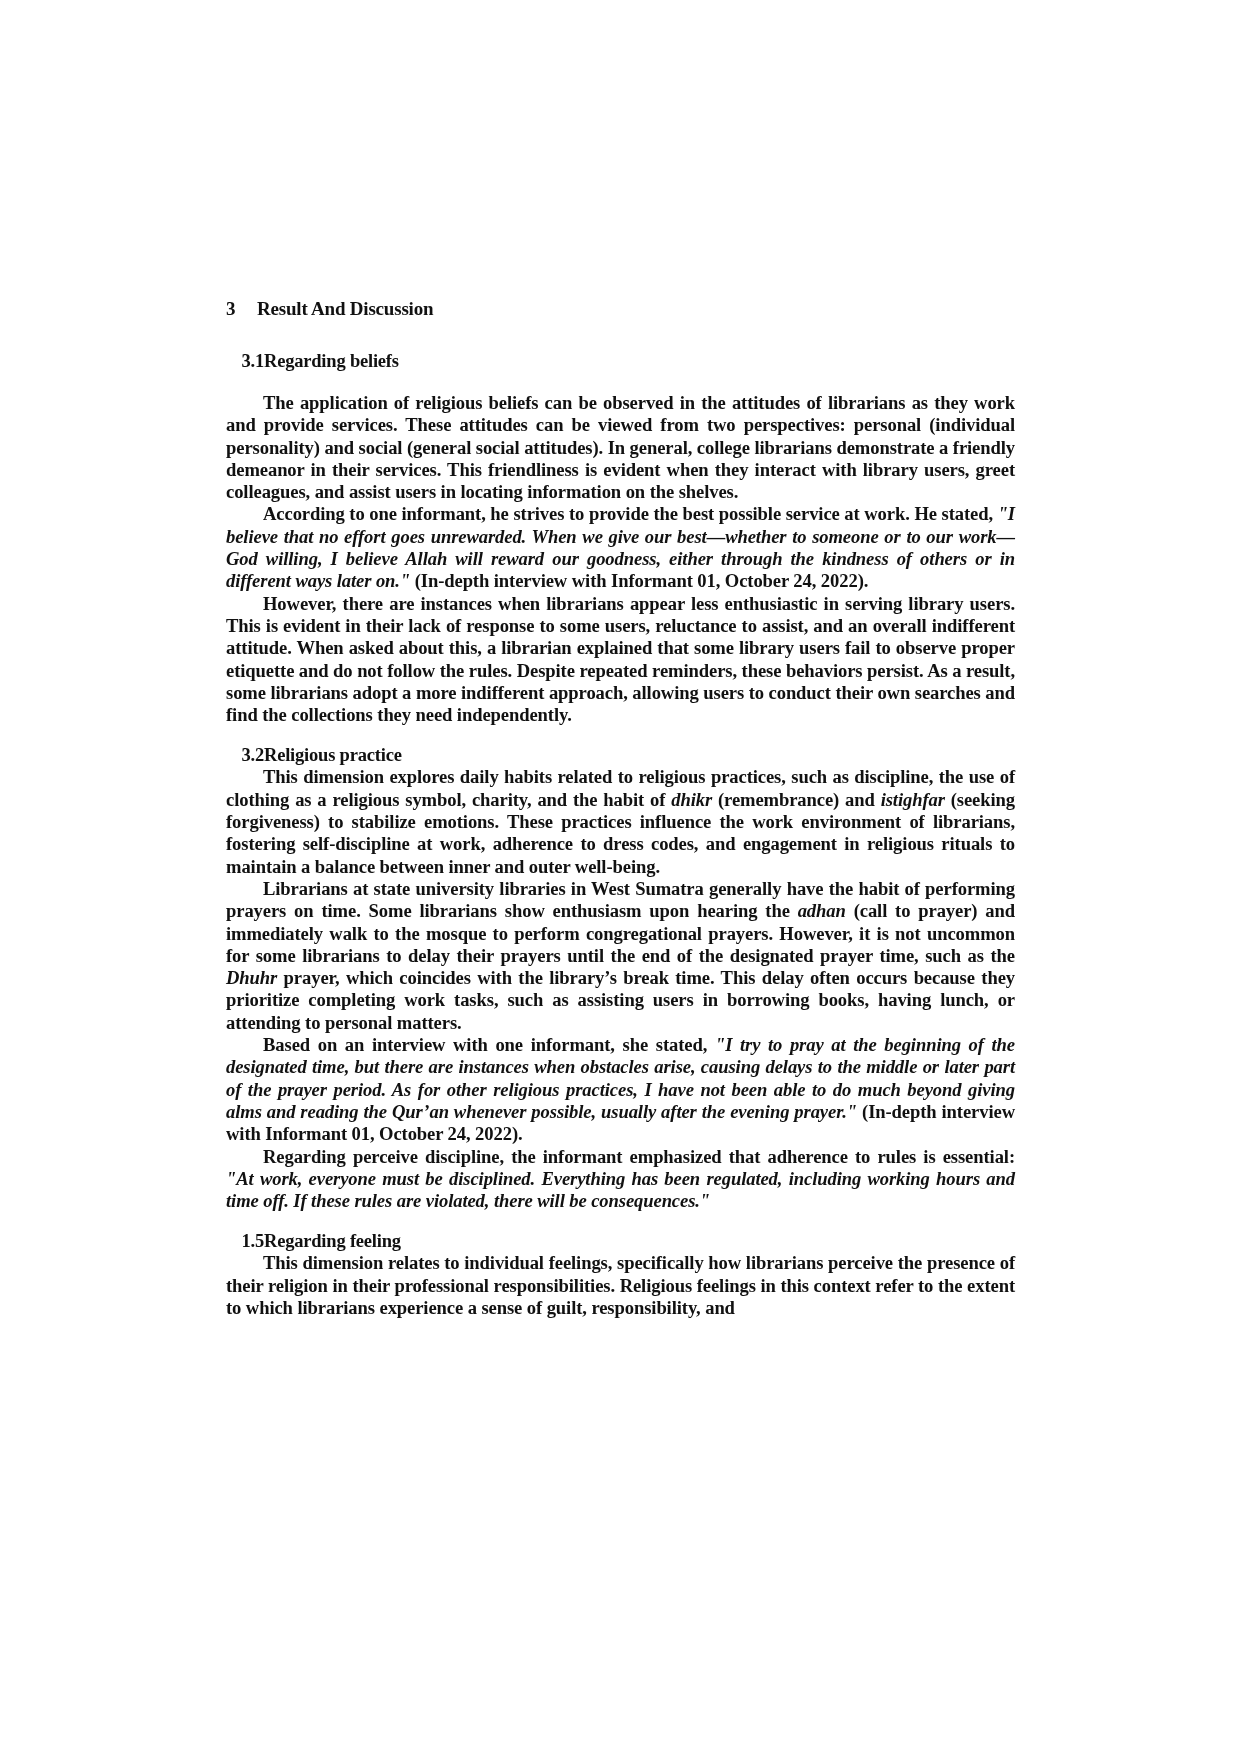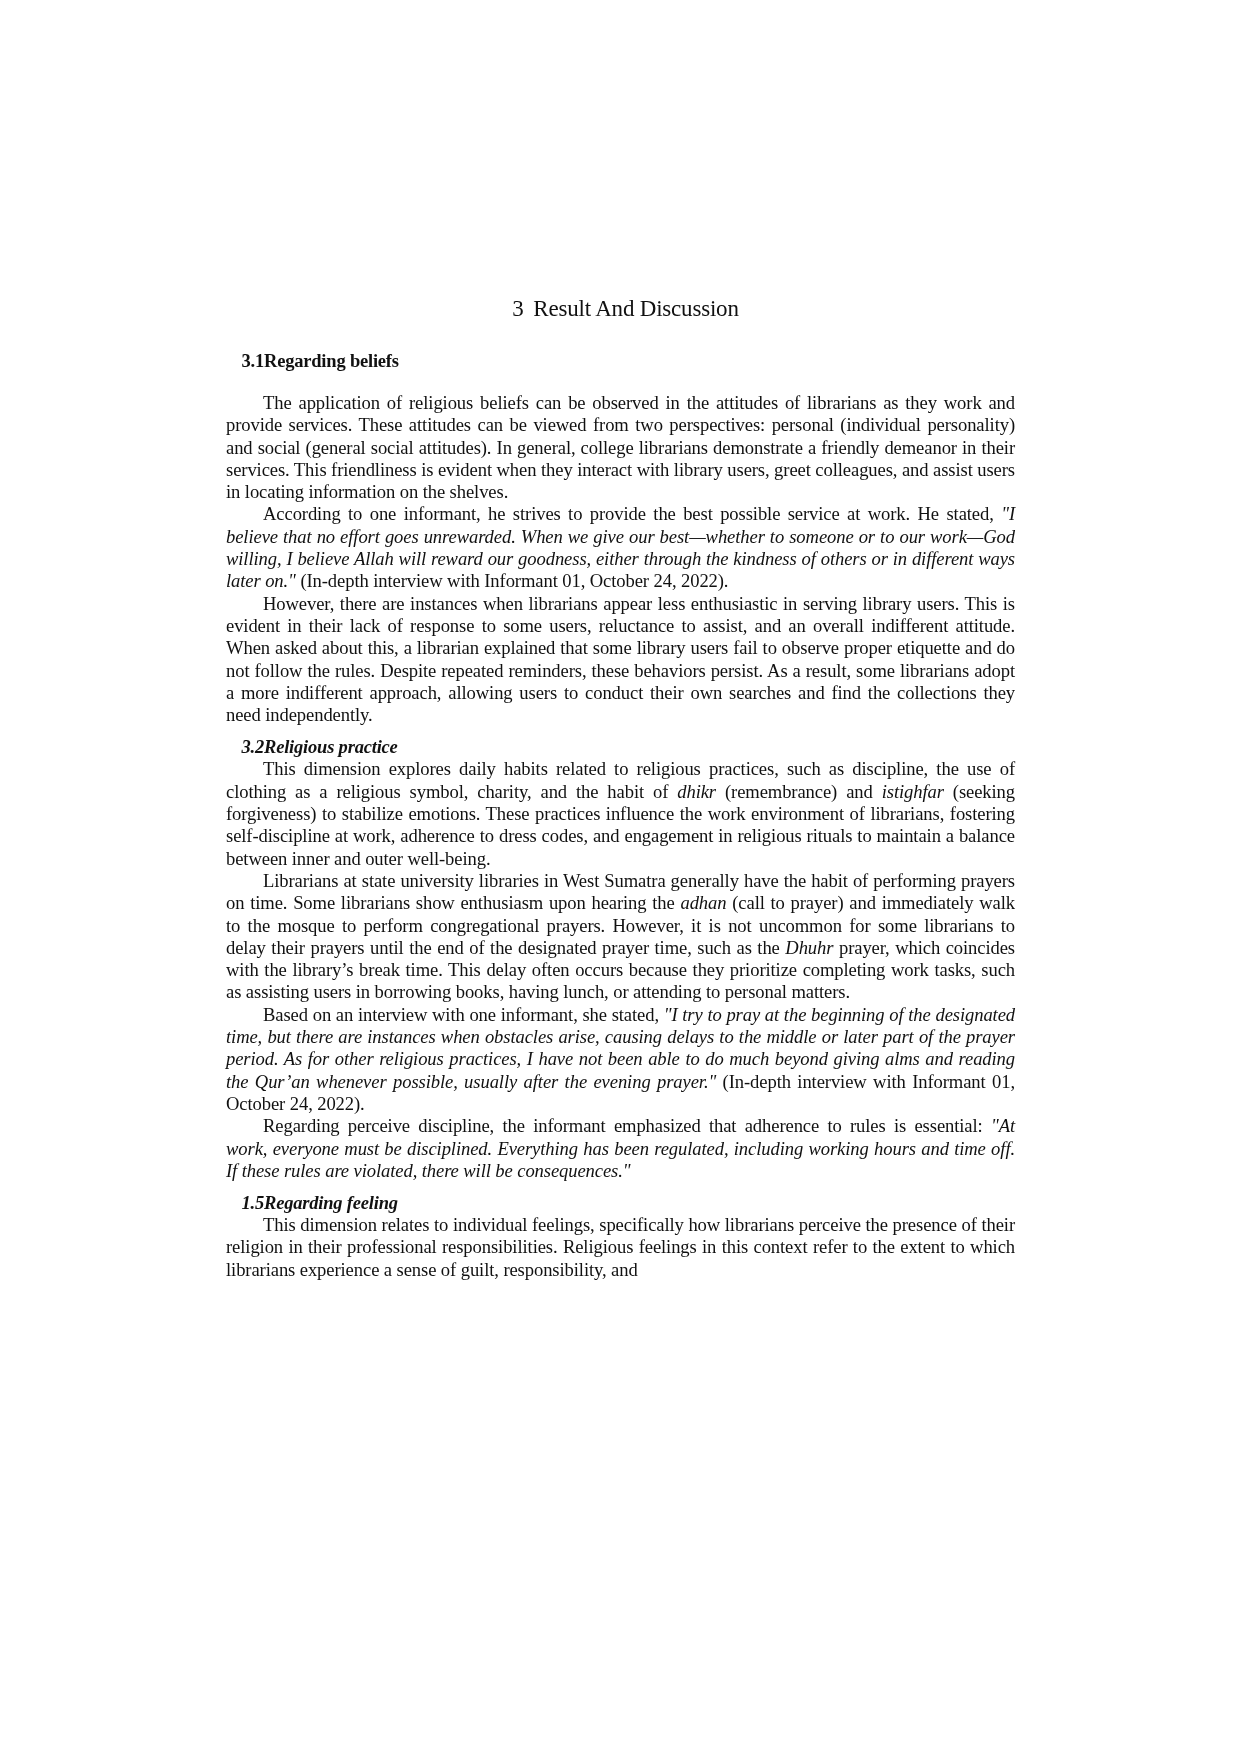--- a/index.html
+++ b/index.html
@@ -15,45 +15,45 @@
       font-family: "Liberation Serif", "DejaVu Serif", serif;
       color: #111111;
     }
     .page {
       position: absolute;
       left: 226px;
       top: 294px;
       width: 789px;
     }
     .h1 {
-      font-weight: normal;
-      font-size: 23px;
+      font-weight: bold;
+      font-size: 19px;
       line-height: 30px;
       margin: 0 0 26px 0;
       letter-spacing: -0.2px;
-      text-align: center;
     }
     .h1 .num { display: inline-block; width: 31px; }
     .h2 {
       font-weight: bold;
       font-size: 18.5px;
       line-height: 22px;
       margin: 0;
       letter-spacing: -0.2px;
     }
     .h2 .num { display: inline-block; width: 38px; text-align: right; }
     .h2.first { margin-bottom: 20px; }
-    .h2.mid { margin-top: 10px; font-style: italic; }
+    .h2.mid { margin-top: 18px; }
     p {
       margin: 0;
       font-size: 18.6px;
       line-height: 22.3px;
       text-align: justify;
       text-indent: 37px;
       letter-spacing: -0.1px;
+      font-weight: bold;
     }
     em { font-style: italic; }
   </style>
 </head>
 <body>
 
 <div class="page">
   <h1 class="h1">
     <span class="num">3</span><span>Result And Discussion</span>
   </h1>

